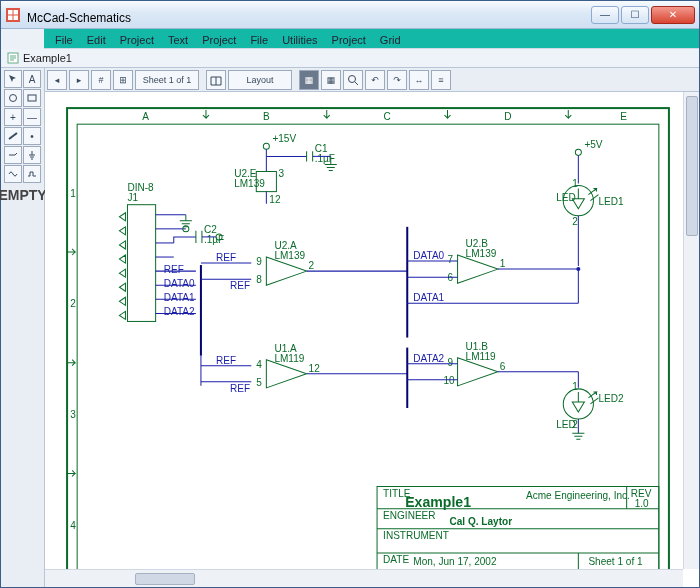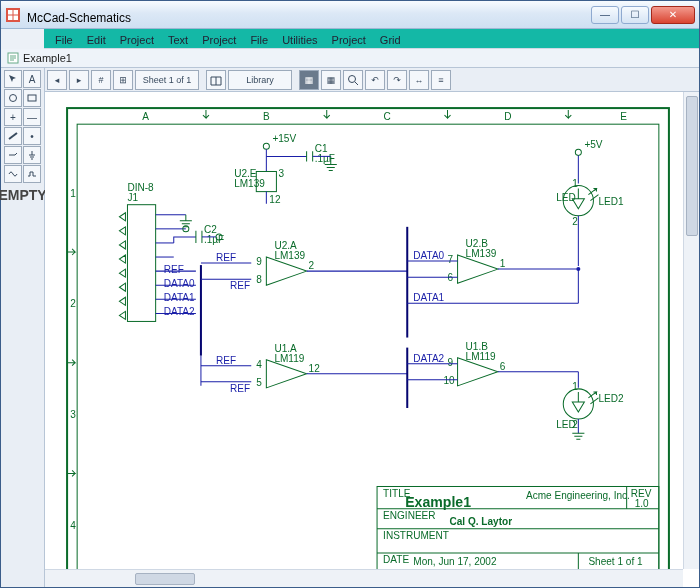--- a/index.html
+++ b/index.html
@@ -144,21 +144,21 @@
       <div class="tool2">▸</div>
       <div class="tool2">#</div>
       <div class="tool2">⊞</div>
       <div class="tool2 wide">Sheet 1 of 1</div>
       <div class="divider"></div>
       <div class="tool2">
           <svg width="12" height="12">
             <path d="M1 3h10v8H1z M6 3v8" stroke="#394b5f" fill="none"></path>
           </svg>
         </div>
-      <div class="tool2 wide">Library</div>
+      <div class="tool2 wide">Layout</div>
       <div class="divider"></div>
       <div class="tool2 dark">▦</div>
       <div class="tool2">▦</div>
       <div class="tool2">
           <svg width="12" height="12">
             <circle cx="5" cy="5" r="3.5" stroke="#394b5f" fill="none"></circle>
             <path d="M8 8l3 3" stroke="#394b5f"></path>
           </svg>
         </div>
       <div class="tool2">↶</div>

